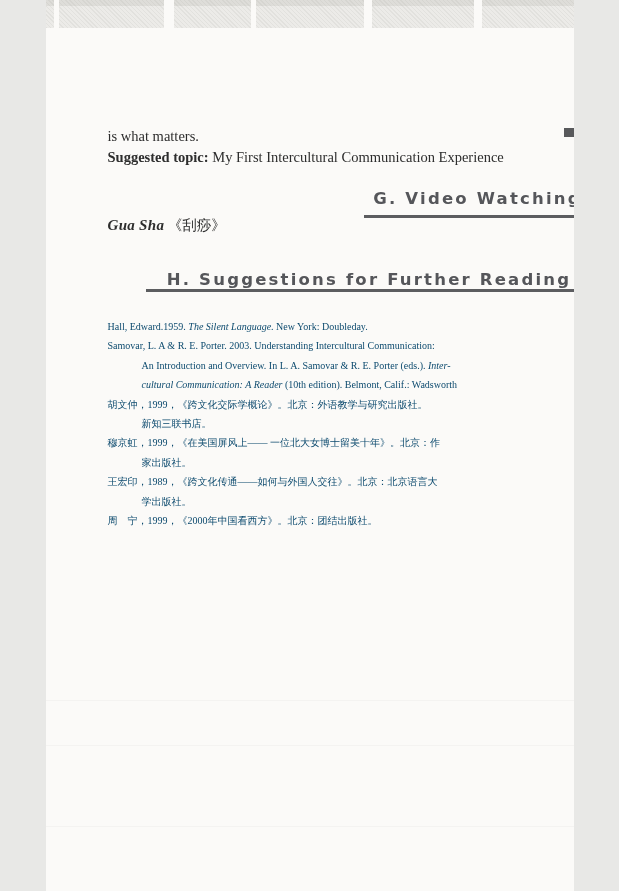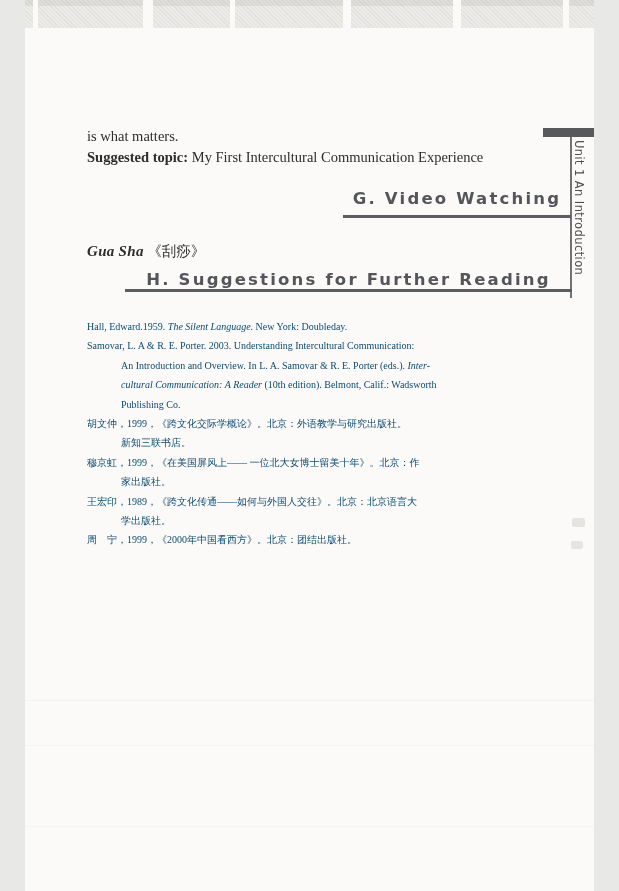--- a/index.html
+++ b/index.html
@@ -1,18 +1,18 @@
 <!DOCTYPE html>
 <html><head>
 <meta charset="utf-8">
 <style>
   html,body{margin:0;padding:0;}
   body{background:#e8e8e6;font-family:"Liberation Serif",serif;}
   .page{
-    position:relative;width:569px;height:891px;margin:0 auto;
+    position:relative;width:528px;height:891px;margin:0 auto;
     background:#fbfaf8;overflow:hidden;
   }
   
   .scan-strip{
     position:absolute;left:0;top:0;width:619px;height:28px;
     background:#ecebe8;
     background-image:repeating-linear-gradient(45deg,rgba(180,180,175,.18) 0 1px,transparent 1px 3px);
   }
   .scan-strip .gap{position:absolute;top:0;height:28px;background:#fbfaf8;}
   .scan-strip .dark-edge{position:absolute;left:0;top:0;width:619px;height:6px;background:rgba(160,158,152,.18);}
@@ -44,21 +44,21 @@
     font-size:19px;color:#3c3c3c;letter-spacing:1px;
   }
   .unit-label{
     left:547px;top:140px;height:165px;
     writing-mode:vertical-rl;
     font-family:"DejaVu Sans",sans-serif;font-size:11.5px;color:#4f4f4f;
     letter-spacing:.4px;white-space:nowrap;
   }
 
   
-  .film{left:62px;top:242px;font-size:14.5px;color:#2d2d2d;white-space:nowrap;}
+  .film{left:62px;top:216px;font-size:14.5px;color:#2d2d2d;white-space:nowrap;}
   .film .en{font-weight:bold;font-style:italic;font-size:15px;letter-spacing:.3px;}
 
   
   .refs{
     left:62px;top:317px;width:500px;
     font-size:10px;line-height:19.4px;color:#0c4a6e;
   }
   .refs div{white-space:nowrap;}
   .refs .ind{padding-left:34px;}
   .refs i{font-style:italic;}
@@ -101,21 +101,20 @@
     <span>《刮痧》</span>
   </div>
 
   <div class="abs sec-head head-h">H. Suggestions for Further Reading</div>
 
   <div class="abs refs">
     <div><span>Hall, Edward.1959. </span><i>The Silent Language</i><span>. New York: Doubleday.</span></div>
     <div>Samovar, L. A &amp; R. E. Porter. 2003. Understanding Intercultural Communication:</div>
     <div class="ind"><span>An Introduction and Overview. In L. A. Samovar &amp; R. E. Porter (eds.). </span><i>Inter-</i></div>
     <div class="ind"><i>cultural Communication: A Reader</i><span> (10th edition). Belmont, Calif.: Wadsworth</span></div>
-    <div class="ind">Publishing Co.</div>
     <div>胡文仲，1999，《跨文化交际学概论》。北京：外语教学与研究出版社。</div>
     <div class="ind">新知三联书店。</div>
     <div>穆京虹，1999，《在美国屏风上—— 一位北大女博士留美十年》。北京：作</div>
     <div class="ind">家出版社。</div>
     <div>王宏印，1989，《跨文化传通——如何与外国人交往》。北京：北京语言大</div>
     <div class="ind">学出版社。</div>
     <div>周　宁，1999，《2000年中国看西方》。北京：团结出版社。</div>
   </div>
 
   <div class="abs smudge s1"></div>

